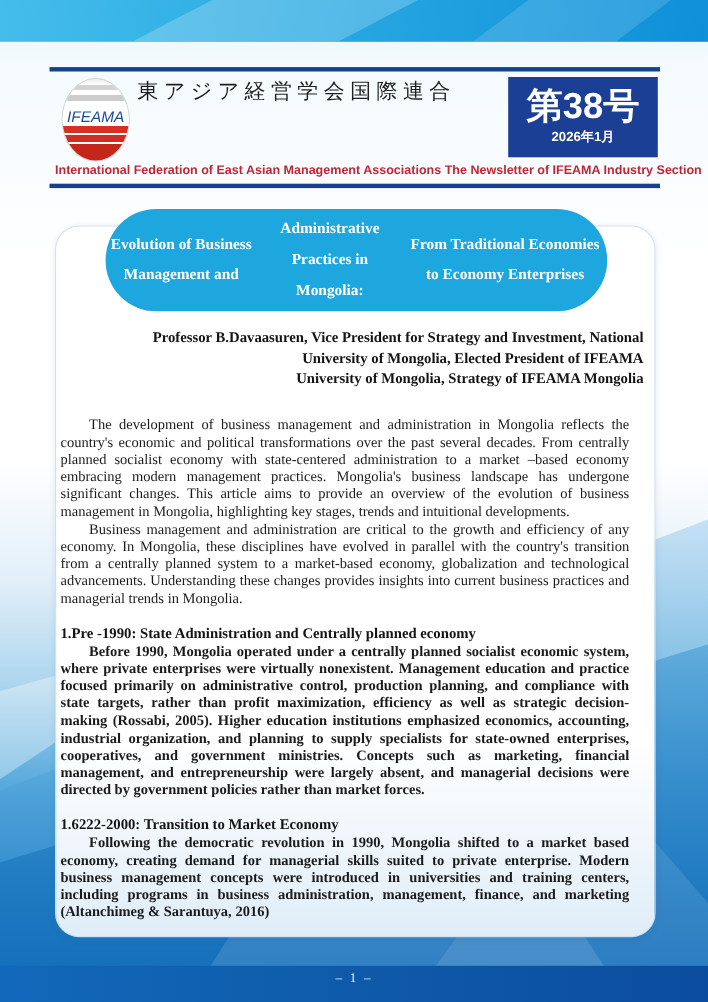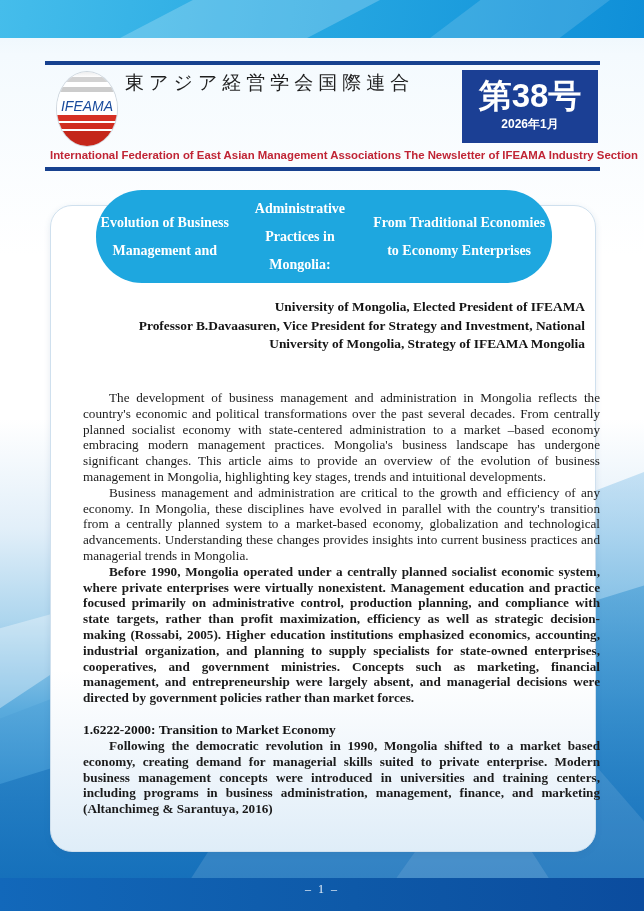--- a/index.html
+++ b/index.html
@@ -100,22 +100,22 @@
     position:absolute;left:45px;top:-16px;width:456px;height:93px;
     background:#1ea7df;border-radius:46px;
     display:flex;flex-direction:row;align-items:center;justify-content:center;
     color:#ffffff;font-weight:bold;font-size:14px;line-height:28px;text-align:center;
   }
   .authors{
     position:absolute;left:20px;top:92px;width:514px;text-align:right;
     font-weight:bold;font-size:13.4px;line-height:18.6px;color:#141414;
   }
   .body-text{
-    position:absolute;left:32px;top:172px;width:517px;
-    font-size:13.2px;line-height:15.8px;text-align:justify;color:#1b1b1b;margin-top:12px;
+    position:absolute;left:4px;top:172px;width:517px;
+    font-size:13.2px;line-height:15.8px;text-align:justify;color:#1b1b1b;
   }
   .body-text p{margin:0;text-indent:26px;}
   .section-heading{font-weight:bold;margin-top:15px;font-size:13.4px;line-height:17px;color:#141414;}
   .section-body{margin:0;text-indent:14px;font-size:13.2px;line-height:15.8px;text-align:justify;color:#1b1b1b;font-weight:bold;}
 </style>
 </head>
 <body>
 
 <div class="page">
 
@@ -146,29 +146,30 @@
   </div>
 
   <div class="card">
     <div class="title-pill">
       <span>Evolution of Business Management and</span>
       <span>Administrative Practices in Mongolia:</span>
       <span>From Traditional Economies to Economy Enterprises</span>
     </div>
 
     <div class="authors">
+      <div>Professor B.Davaasuren, Vice President for Strategy and Investment, National</div>
       <div>University of Mongolia, Elected President of IFEAMA</div>
-      <div>Professor B.Davaasuren, Vice President for Strategy and Investment, National</div>
       <div>University of Mongolia, Strategy of IFEAMA Mongolia</div>
     </div>
 
     <div class="body-text">
       <p>The development of business management and administration in Mongolia reflects the country's economic and political transformations over the past several decades. From centrally planned socialist economy with state-centered administration to a market –based economy embracing modern management practices. Mongolia's business landscape has undergone significant changes. This article aims to provide an overview of the evolution of business management in Mongolia, highlighting key stages, trends and intuitional developments.</p>
       <p>Business management and administration are critical to the growth and efficiency of any economy. In Mongolia, these disciplines have evolved in parallel with the country's transition from a centrally planned system to a market-based economy, globalization and technological advancements. Understanding these changes provides insights into current business practices and managerial trends in Mongolia.</p>
 
+      <div class="section-heading">1.Pre -1990: State Administration and Centrally planned economy</div>
       <p class="section-body">Before 1990, Mongolia operated under a centrally planned socialist economic system, where private enterprises were virtually nonexistent. Management education and practice focused primarily on administrative control, production planning, and compliance with state targets, rather than profit maximization, efficiency as well as strategic decision-making (Rossabi, 2005). Higher education institutions emphasized economics, accounting, industrial organization, and planning to supply specialists for state-owned enterprises, cooperatives, and government ministries. Concepts such as marketing, financial management, and entrepreneurship were largely absent, and managerial decisions were directed by government policies rather than market forces.</p>
 
       <div class="section-heading">1.6222-2000: Transition to Market Economy</div>
       <p class="section-body">Following the democratic revolution in 1990, Mongolia shifted to a market based economy, creating demand for managerial skills suited to private enterprise. Modern business management concepts were introduced in universities and training centers, including programs in business administration, management, finance, and marketing (Altanchimeg &amp; Sarantuya, 2016)</p>
     </div>
   </div>
 
   <div class="band-bottom"></div>
   <div class="page-number">– 1 –</div>
 

